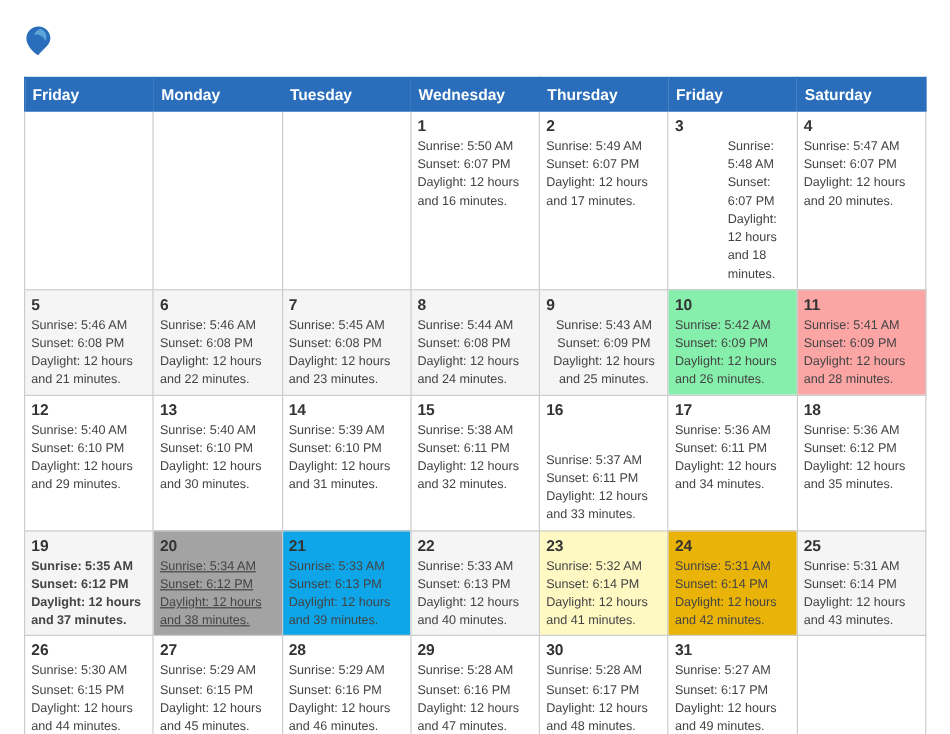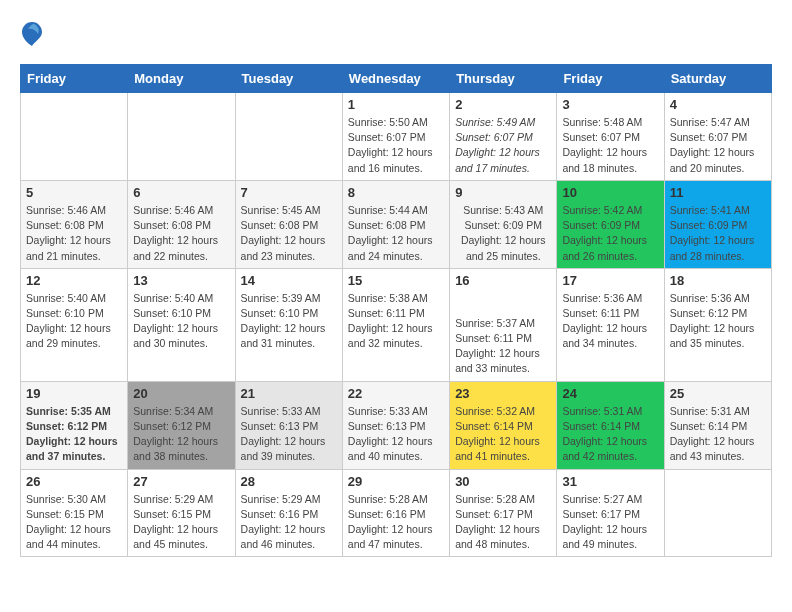--- a/index.html
+++ b/index.html
@@ -123,28 +123,28 @@
         <td class="empty-cell"></td>
         <td>
           <div class="day-number">1</div>
           <div class="day-info" style="white-space: pre-line;">Sunrise: 5:50 AM
 Sunset: 6:07 PM
 Daylight: 12 hours
 and 16 minutes.</div>
         </td>
         <td>
           <div class="day-number">2</div>
-          <div class="day-info" style="white-space: pre-line; font-style: italic;">Sunrise: 5:49 AM
+          <div class="day-info" style="white-space: pre-line;">Sunrise: 5:49 AM
 Sunset: 6:07 PM
 Daylight: 12 hours
 and 17 minutes.</div>
         </td>
         <td>
           <div class="day-number">3</div>
-          <div class="day-info" style="white-space: pre-line;">Sunrise: 5:48 AM
+          <div class="day-info" style="white-space: pre-line; margin-left: 44px;">Sunrise: 5:48 AM
 Sunset: 6:07 PM
 Daylight: 12 hours
 and 18 minutes.</div>
         </td>
         <td>
           <div class="day-number">4</div>
           <div class="day-info" style="white-space: pre-line;">Sunrise: 5:47 AM
 Sunset: 6:07 PM
 Daylight: 12 hours
 and 20 minutes.</div>
@@ -179,28 +179,28 @@
 Daylight: 12 hours
 and 24 minutes.</div>
         </td>
         <td style="background: rgb(245, 245, 245);">
           <div class="day-number">9</div>
           <div class="day-info" style="white-space: pre-line; text-align: center;">Sunrise: 5:43 AM
 Sunset: 6:09 PM
 Daylight: 12 hours
 and 25 minutes.</div>
         </td>
-        <td style="background: #22c55e;">
+        <td style="background: #86efac;">
           <div class="day-number">10</div>
           <div class="day-info" style="white-space: pre-line;">Sunrise: 5:42 AM
 Sunset: 6:09 PM
 Daylight: 12 hours
 and 26 minutes.</div>
         </td>
-        <td style="background: #0ea5e9;">
+        <td style="background: #fca5a5;">
           <div class="day-number">11</div>
           <div class="day-info" style="white-space: pre-line;">Sunrise: 5:41 AM
 Sunset: 6:09 PM
 Daylight: 12 hours
 and 28 minutes.</div>
         </td>
       </tr>
       <tr>
         <td>
           <div class="day-number">12</div>
@@ -255,47 +255,47 @@
       <tr>
         <td style="background: rgb(245, 245, 245);">
           <div class="day-number">19</div>
           <div class="day-info" style="white-space: pre-line; font-weight: bold;">Sunrise: 5:35 AM
 Sunset: 6:12 PM
 Daylight: 12 hours
 and 37 minutes.</div>
         </td>
         <td style="background: #a3a3a3;">
           <div class="day-number">20</div>
-          <div class="day-info" style="white-space: pre-line;">Sunrise: 5:34 AM
+          <div class="day-info" style="white-space: pre-line; text-decoration: underline;">Sunrise: 5:34 AM
 Sunset: 6:12 PM
 Daylight: 12 hours
 and 38 minutes.</div>
         </td>
-        <td style="background: #e5e5e5;">
+        <td style="background: #0ea5e9;">
           <div class="day-number">21</div>
           <div class="day-info" style="white-space: pre-line;">Sunrise: 5:33 AM
 Sunset: 6:13 PM
 Daylight: 12 hours
 and 39 minutes.</div>
         </td>
         <td style="background: rgb(245, 245, 245);">
           <div class="day-number">22</div>
           <div class="day-info" style="white-space: pre-line;">Sunrise: 5:33 AM
 Sunset: 6:13 PM
 Daylight: 12 hours
 and 40 minutes.</div>
         </td>
-        <td style="background: #fde047;">
+        <td style="background: #fef9c3;">
           <div class="day-number">23</div>
           <div class="day-info" style="white-space: pre-line;">Sunrise: 5:32 AM
 Sunset: 6:14 PM
 Daylight: 12 hours
 and 41 minutes.</div>
         </td>
-        <td style="background: #22c55e;">
+        <td style="background: #eab308;">
           <div class="day-number">24</div>
           <div class="day-info" style="white-space: pre-line;">Sunrise: 5:31 AM
 Sunset: 6:14 PM
 Daylight: 12 hours
 and 42 minutes.</div>
         </td>
         <td style="background: rgb(245, 245, 245);">
           <div class="day-number">25</div>
           <div class="day-info" style="white-space: pre-line;">Sunrise: 5:31 AM
 Sunset: 6:14 PM

